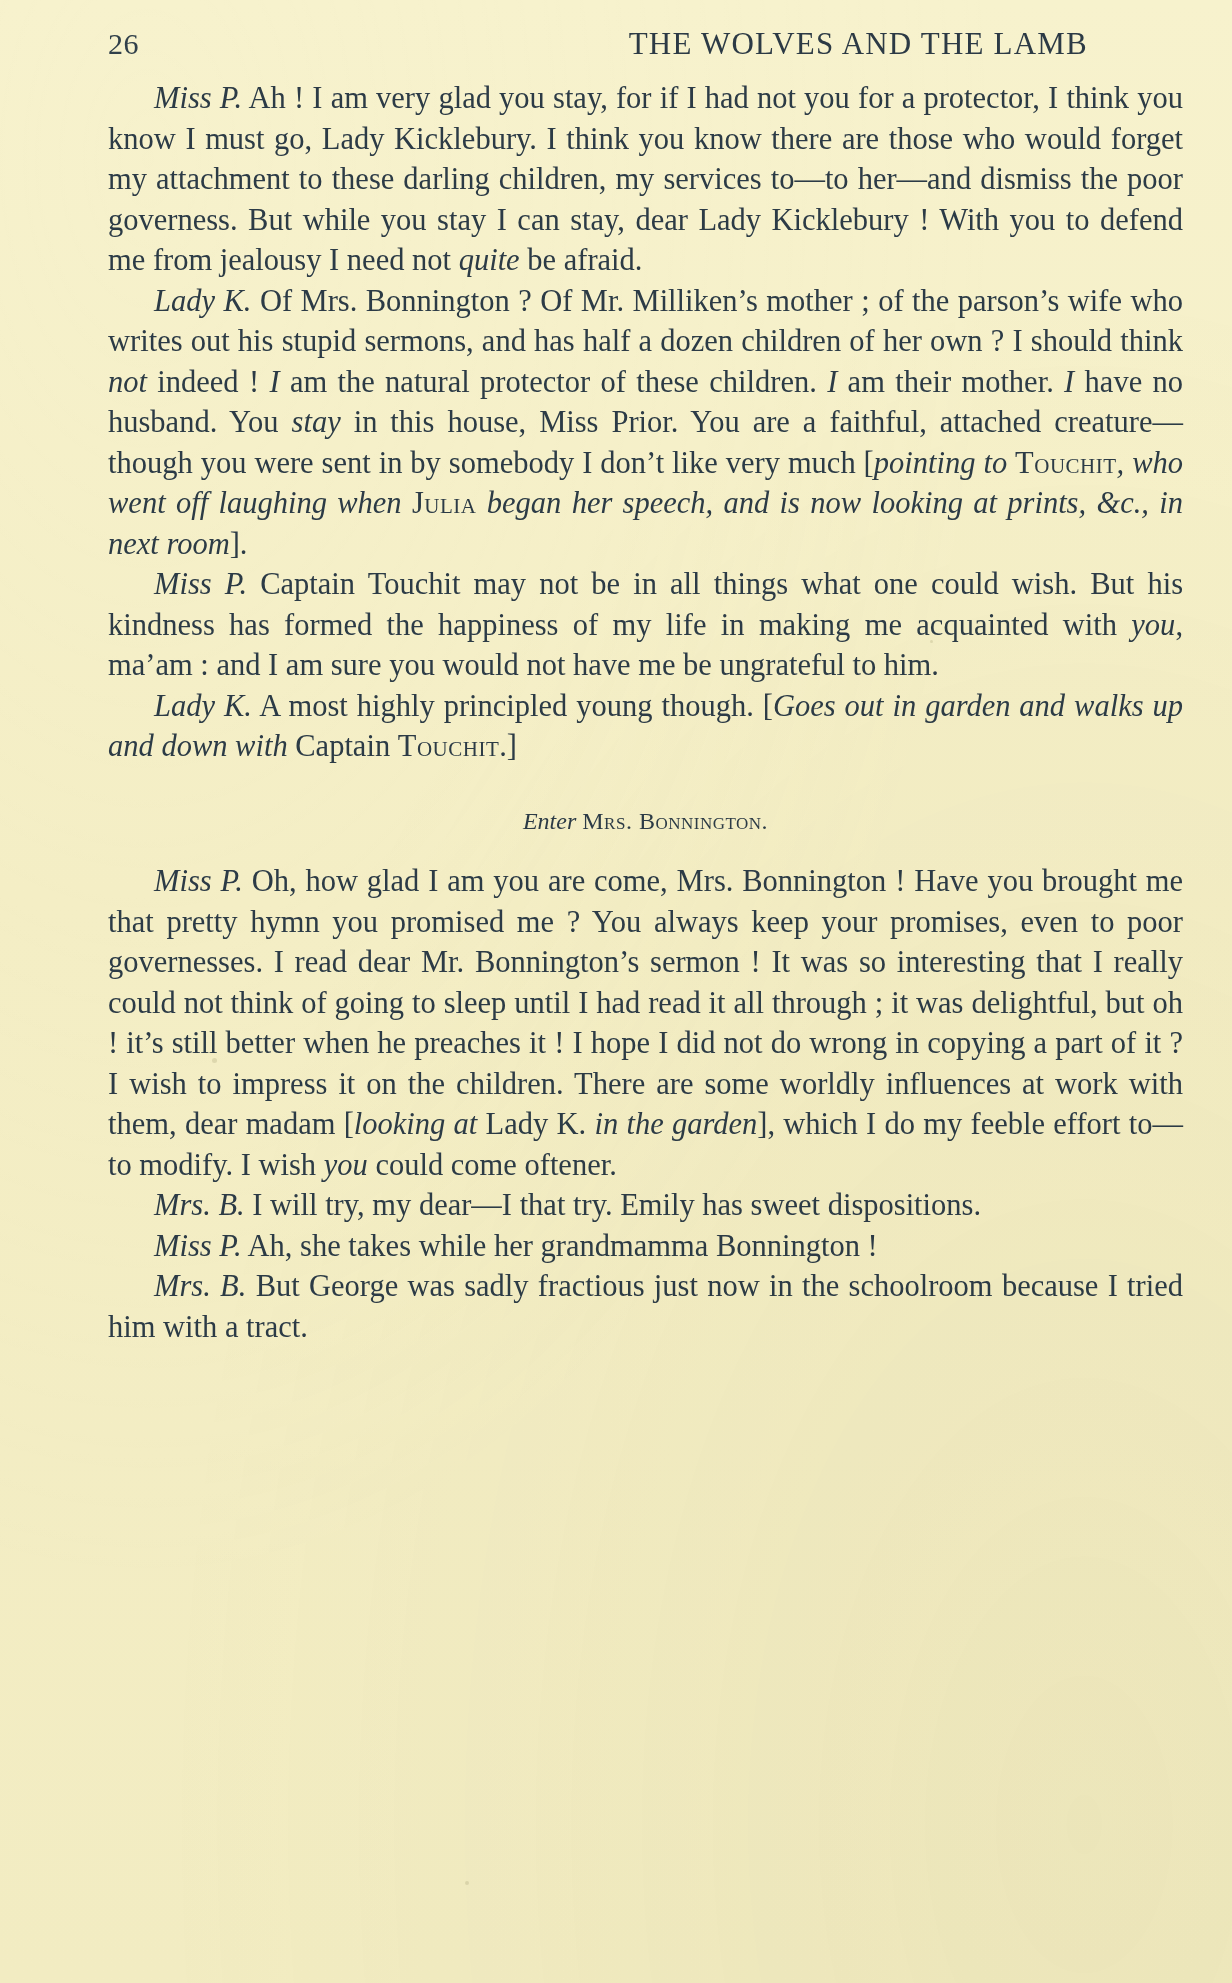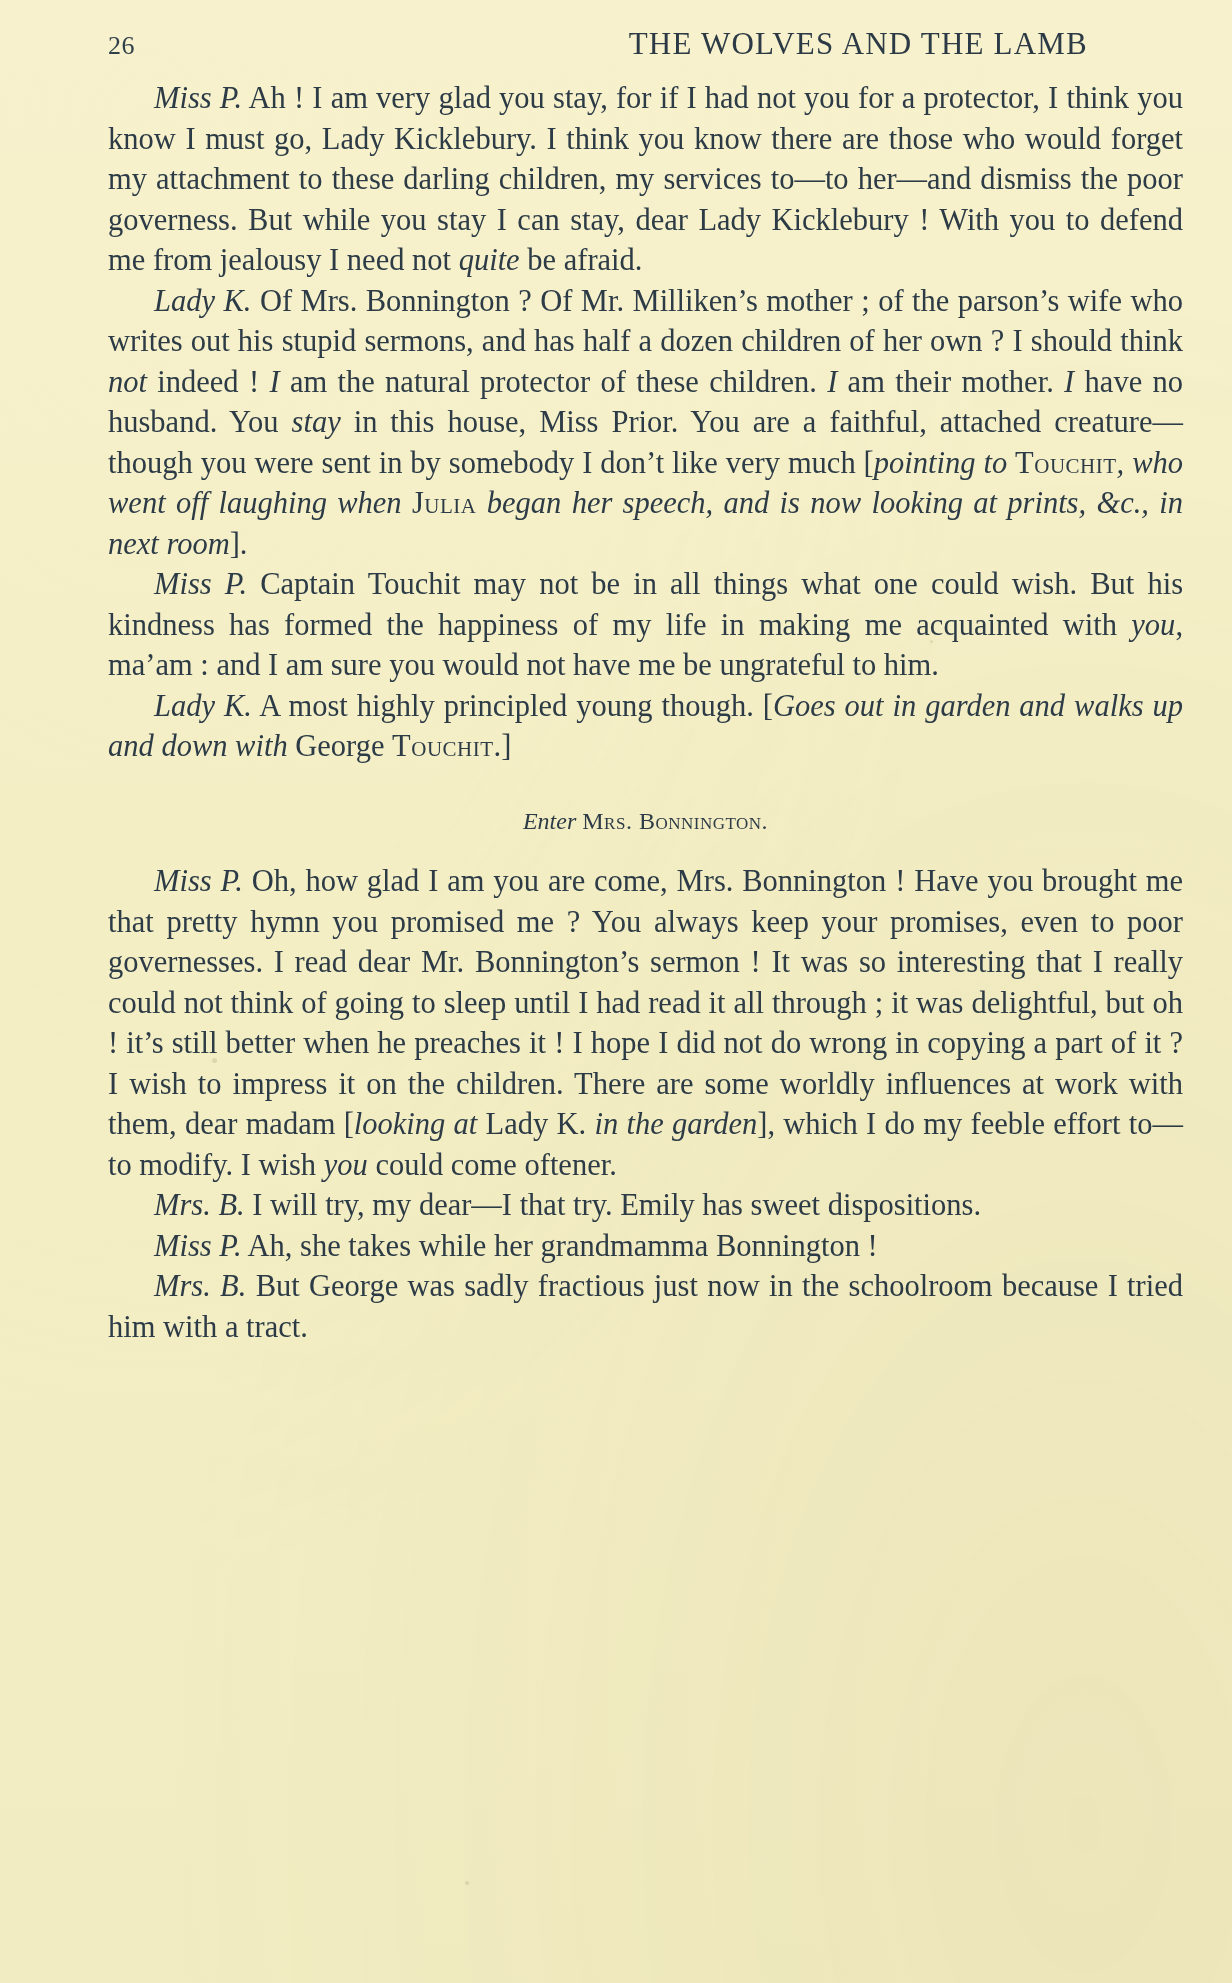--- a/index.html
+++ b/index.html
@@ -27,21 +27,21 @@
     left: 108px;
     top: 26px;
     width: 1080px;
   }
   .header {
     display: flex;
     align-items: baseline;
     height: 52px;
   }
   .folio {
-    font-size: 26px;
+    font-size: 30px;
     letter-spacing: 0.5px;
     color: #31404a;
     width: 90px;
   }
   .running-title {
     flex: 1;
     text-align: right;
     font-size: 31px;
     letter-spacing: 1.2px;
     color: #2c3a45;
@@ -120,21 +120,21 @@
         <span>Of Mrs. Bonnington ?  Of Mr. Milliken’s mother ; of the parson’s wife who writes out his stupid sermons, and has half a dozen children of her own ?  I should think </span><em>not</em><span> indeed !  </span><em>I</em><span> am the natural protector of these children.  </span><em>I</em><span> am their mother.  </span><em>I</em><span> have no husband. You </span><em>stay</em><span> in this house, Miss Prior.  You are a faithful, attached creature—though you were sent in by somebody I don’t like very much [</span><em>pointing to</em> <span class="smallcaps">Touchit</span><em>, who went off laughing when </em><span class="smallcaps">Julia</span><em> began her speech, and is now looking at prints, &amp;c., in next room</em><span>].</span>
       </p>
 
       <p class="para">
         <span class="speaker">Miss P.</span>
         <span>Captain Touchit may not be in all things what one could wish.  But his kindness has formed the happiness of my life in making me acquainted with </span><em>you</em><span>, ma’am : and I am sure you would not have me be ungrateful to him.</span>
       </p>
 
       <p class="para">
         <span class="speaker">Lady K.</span>
-        <span>A most highly principled young though.  [</span><em>Goes out in garden and walks up and down with</em><span> George </span><span class="smallcaps">Touchit</span><span>.]</span>
+        <span>A most highly principled young though.  [</span><em>Goes out in garden and walks up and down with</em><span> Captain </span><span class="smallcaps">Touchit</span><span>.]</span>
       </p>
 
       <p class="para stage-center">
         <span class="ital">Enter</span>
         <span class="smallcaps">Mrs. Bonnington.</span>
       </p>
 
       <p class="para">
         <span class="speaker">Miss P.</span>
         <span>Oh, how glad I am you are come, Mrs. Bonnington !  Have you brought me that pretty hymn you promised me ?  You always keep your promises, even to poor governesses.  I read dear Mr. Bonnington’s sermon ! It was so interesting that I really could not think of going to sleep until I had read it all through ; it was delightful, but oh !  it’s still better when he preaches it !  I hope I did not do wrong in copying a part of it ?  I wish to impress it on the children.  There are some worldly influences at work with them, dear madam [</span><em>looking at</em><span> Lady K. </span><em>in the garden</em><span>], which I do my feeble effort to—to modify. I wish </span><em>you</em><span> could come oftener.</span>

